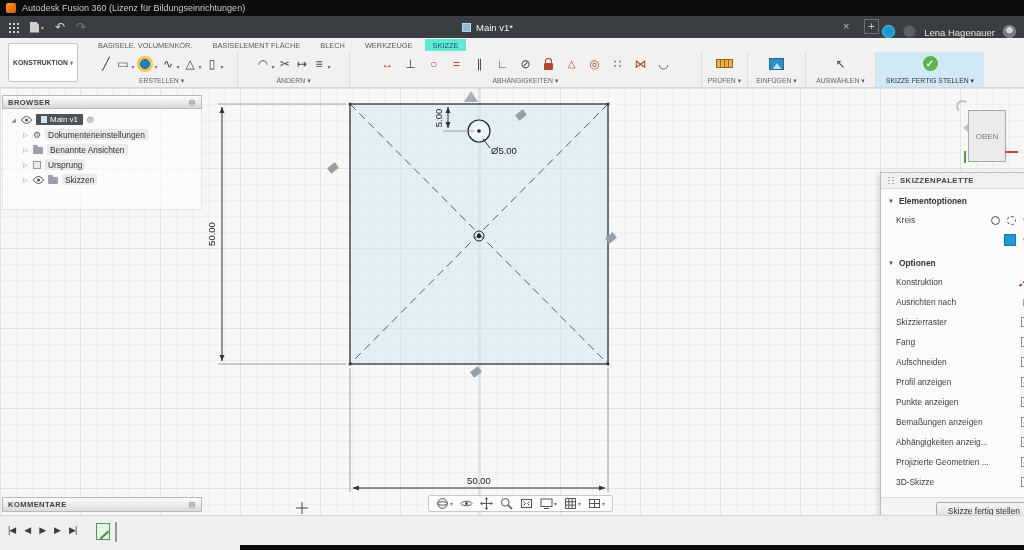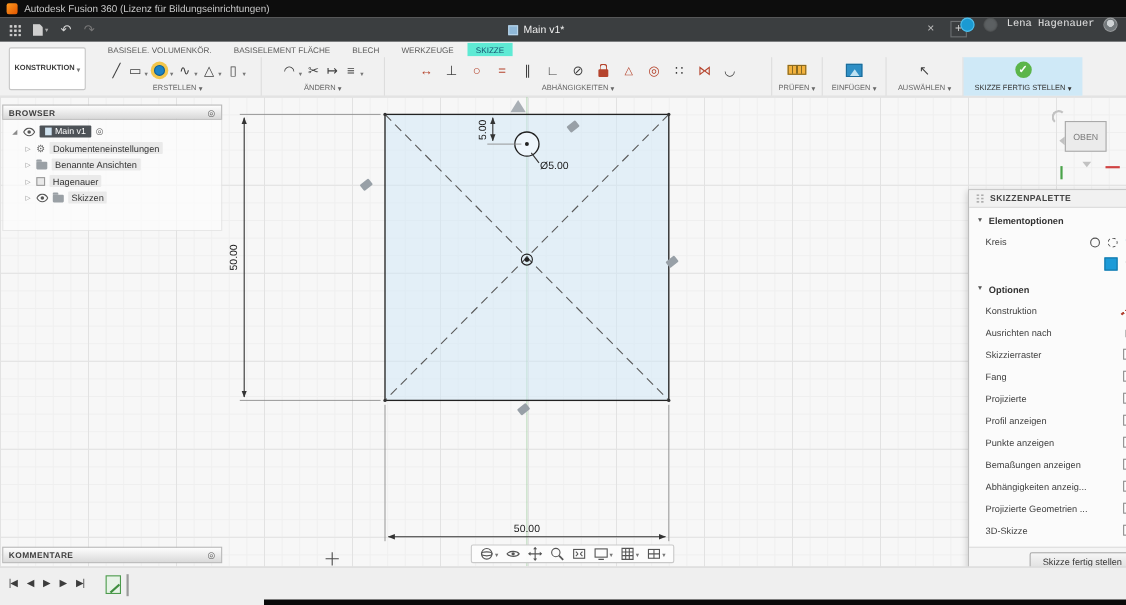--- a/index.html
+++ b/index.html
@@ -17,21 +17,21 @@
   .grid-menu { width:11px; height:11px; background-image:radial-gradient(#cfcfcf 1.1px, transparent 1.3px); background-size:4px 4px; }
   .file-wrap { display:flex; align-items:center; gap:2px; }
   .file-ico { width:9px; height:11px; background:#cfcfcf; clip-path:polygon(0 0,65% 0,100% 30%,100% 100%,0 100%); }
   .dd-light { font-size:6px; color:#aaa; }
   .tb-glyph { font-size:12px; color:#d3d3d3; line-height:22px; }
   .tb-glyph.dim { color:#777; }
   .doc-tab { position:absolute; left:452px; top:0; height:22px; display:flex; align-items:center; gap:5px; padding:0 10px; font-size:9.5px; color:#f0f0f0; }
   .cube-ico { width:9px; height:9px; background:#8fb8d8; border:1px solid #b9d5ea; }
   .tab-close { position:absolute; left:843px; top:4px; font-size:11px; color:#b9b9b9; line-height:13px; }
   .tab-new { position:absolute; left:864px; top:3px; width:15px; height:15px; border:1px solid #6d7072; color:#ccc; font-size:11px; line-height:13px; text-align:center; }
-  .tb-right { position:absolute; right:8px; top:0; height:22px; display:flex; align-items:flex-start; gap:8px;font-family:Liberation Mono, monospace; }
+  .tb-right { position:absolute; right:8px; top:0; height:22px; display:flex; align-items:flex-end; gap:8px; }
   .round-ico { width:13px; height:13px; border-radius:50%; }
   .sync { background:#1b9ad2; box-shadow:inset 0 0 0 1px #55bde6; }
   .bell { background:#5c6062; box-shadow:inset 0 0 2px #333; }
   .avatar { background:radial-gradient(circle at 50% 38%, #cfd3d5 0 3px, #73797c 3.5px); border:1px solid #96999b; }
   .user-name { font-size:9.5px; color:#e4e4e4; }
 
   
   .ribbon { position:absolute; top:38px; left:0; right:0; height:50px; background:#f1f1f1; border-bottom:1px solid #d7d7d7; }
   .ctx-btn { position:absolute; left:8px; top:5px; width:70px; height:39px; background:#fff; border:1px solid #c6c6c6; border-radius:2px;
     font-size:6.8px; font-weight:bold; color:#3c3c3c; display:flex; align-items:center; justify-content:center; gap:2px; }
@@ -80,21 +80,21 @@
   .chip-dark { background:#4d5257; color:#fff; padding:1px 5px 1.5px; border-radius:1px; font-size:8px; display:flex; gap:3px; align-items:center; }
   .doc-mini { width:6px; height:7px; background:#cfe2ef; }
   .tree-label { background:rgba(233,233,233,.95); padding:0.5px 3px; border-radius:1px; }
   .icon-gear { font-size:9px; color:#666; line-height:10px; }
   .icon-folder { width:10px; height:7px; background:#9aa0a5; border-radius:1px; position:relative; margin-top:2px; }
   .icon-folder:before { content:""; position:absolute; top:-2px; left:0; width:5px; height:2px; background:#9aa0a5; border-radius:1px 1px 0 0; }
   .icon-box { width:8px; height:8px; border:1px solid #9a9a9a; background:#e9e9e9; }
 
   
   .viewcube { position:absolute; left:958px; top:14px; width:58px; height:58px; }
-  .vc-face { position:absolute; left:10px; top:8px; width:38px; height:28px; background:#ebebeb; border:1px solid #a9a9a9;
+  .vc-face { position:absolute; left:10px; top:8px; width:38px; height:52px; background:#ebebeb; border:1px solid #a9a9a9;
     display:flex; align-items:center; justify-content:center; font-size:8px; color:#7a7a7a; }
   .vc-arc { position:absolute; left:-2px; top:-2px; width:13px; height:13px; border:2px solid #c2c2c2;
     border-color:#c2c2c2 transparent transparent #c2c2c2; border-radius:50%; transform:rotate(-4deg); }
   .vc-tri-left { position:absolute; left:1px; top:22px; border:4px solid transparent; border-right:5px solid #c2c2c2; }
   .vc-tri-bottom { position:absolute; left:26px; bottom:4px; border:4px solid transparent; border-top:5px solid #c2c2c2; }
   .vc-ax-x { position:absolute; right:-2px; bottom:7px; width:13px; height:2px; background:#d04343; }
   .vc-ax-y { position:absolute; left:6px; bottom:-3px; width:2px; height:12px; background:#4aa34a; }
 
   
   .palette { position:absolute; left:848px; top:84px; width:160px; height:352px; background:#fbfbfb; border:1px solid #bdbdbd;
@@ -394,21 +394,21 @@
           <span class="tree-label">Dokumenteneinstellungen</span>
         </div>
         <div class="tree-row child">
           <span class="expander">▷</span>
           <span class="icon-folder"></span>
           <span class="tree-label">Benannte Ansichten</span>
         </div>
         <div class="tree-row child">
           <span class="expander">▷</span>
           <span class="icon-box"></span>
-          <span class="tree-label">Hagenauer</span>
+          <span class="tree-label">Ursprung</span>
         </div>
         <div class="tree-row child">
           <span class="expander">▷</span>
           <svg width="11" height="8" viewBox="0 0 11 8">
               <path d="M.5 4C2 1.5 4 .5 5.5.5S9 1.5 10.5 4C9 6.5 7 7.5 5.5 7.5 4 7.5 2 6.5.5 4Z" fill="none" stroke="#555"></path>
               <circle cx="5.5" cy="4" r="1.6" fill="#555"></circle>
             </svg>
           <span class="icon-folder"></span>
           <span class="tree-label">Skizzen</span>
         </div>
@@ -463,21 +463,21 @@
         </div>
         <div class="pal-row">
           <span class="lbl">Skizzierraster</span>
           <span class="checkbox"></span>
         </div>
         <div class="pal-row">
           <span class="lbl">Fang</span>
           <span class="checkbox"></span>
         </div>
         <div class="pal-row">
-          <span class="lbl">Projizierte</span>
+          <span class="lbl">Aufschneiden</span>
           <span class="checkbox"></span>
         </div>
         <div class="pal-row">
           <span class="lbl">Profil anzeigen</span>
           <span class="checkbox">✓</span>
         </div>
         <div class="pal-row">
           <span class="lbl">Punkte anzeigen</span>
           <span class="checkbox">✓</span>
         </div>

